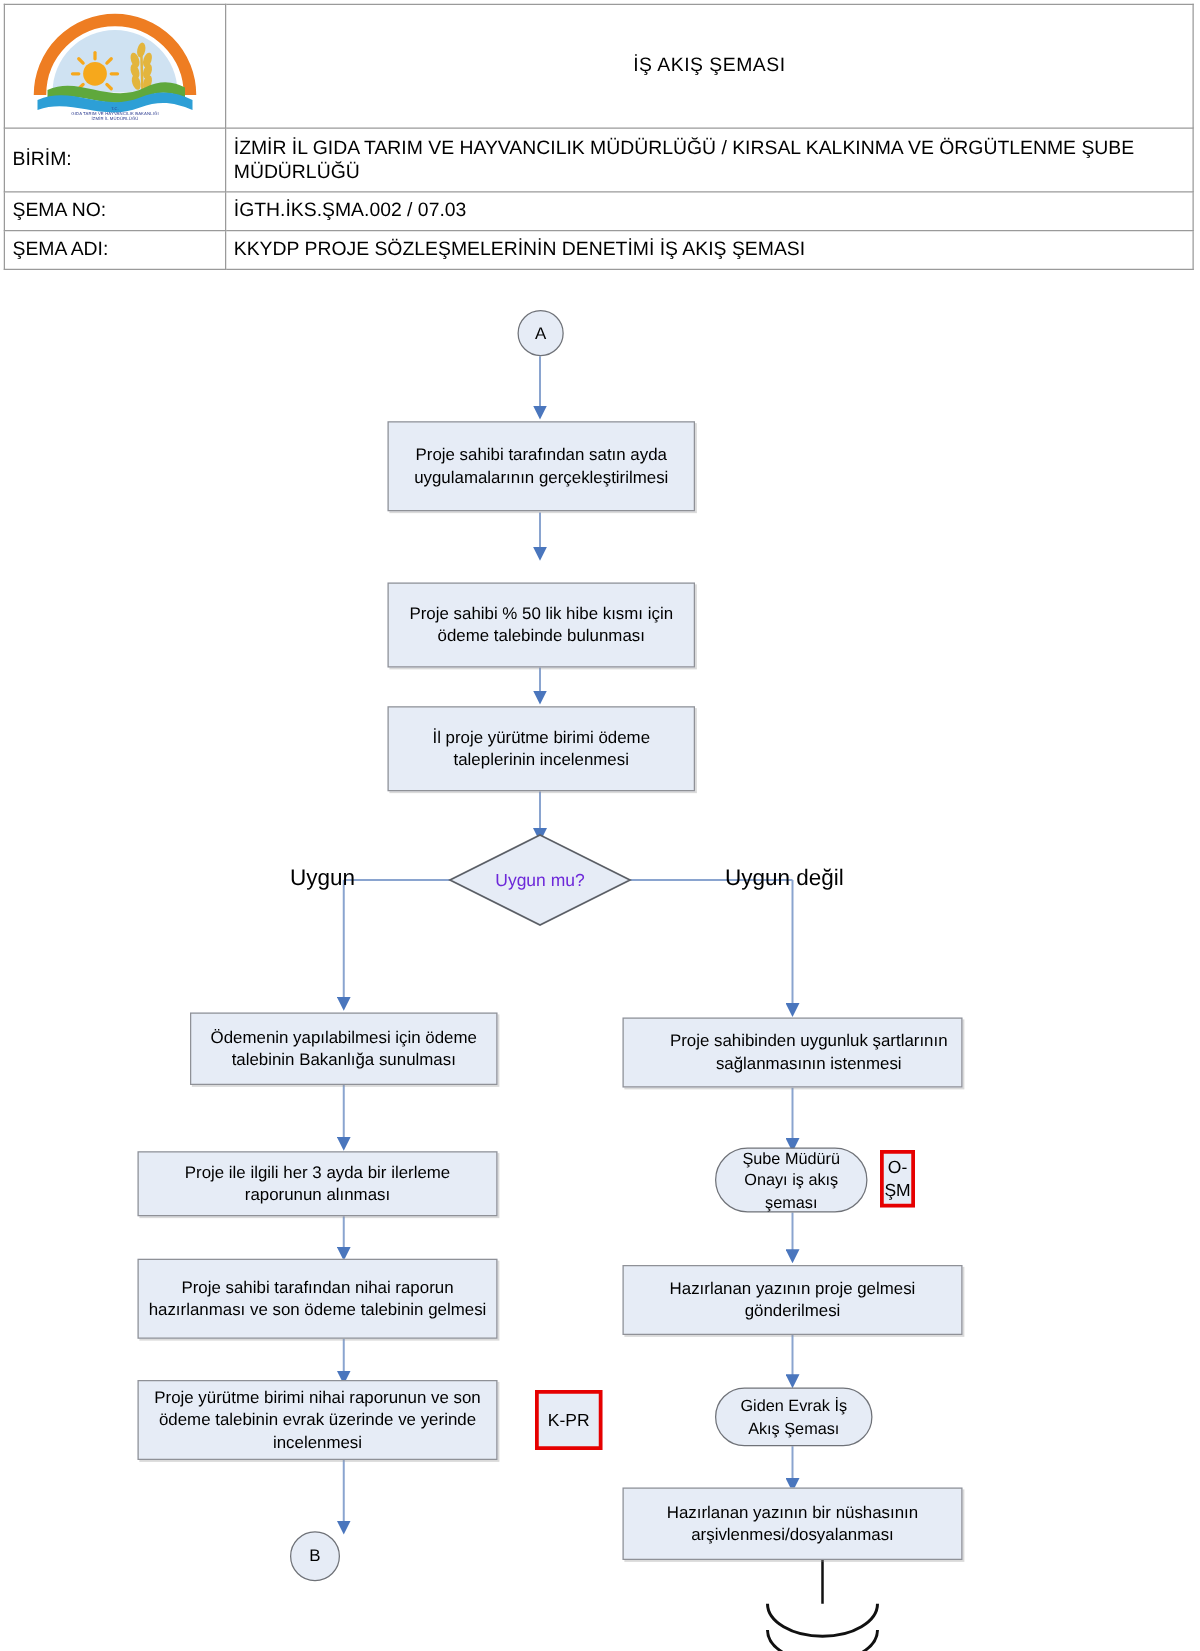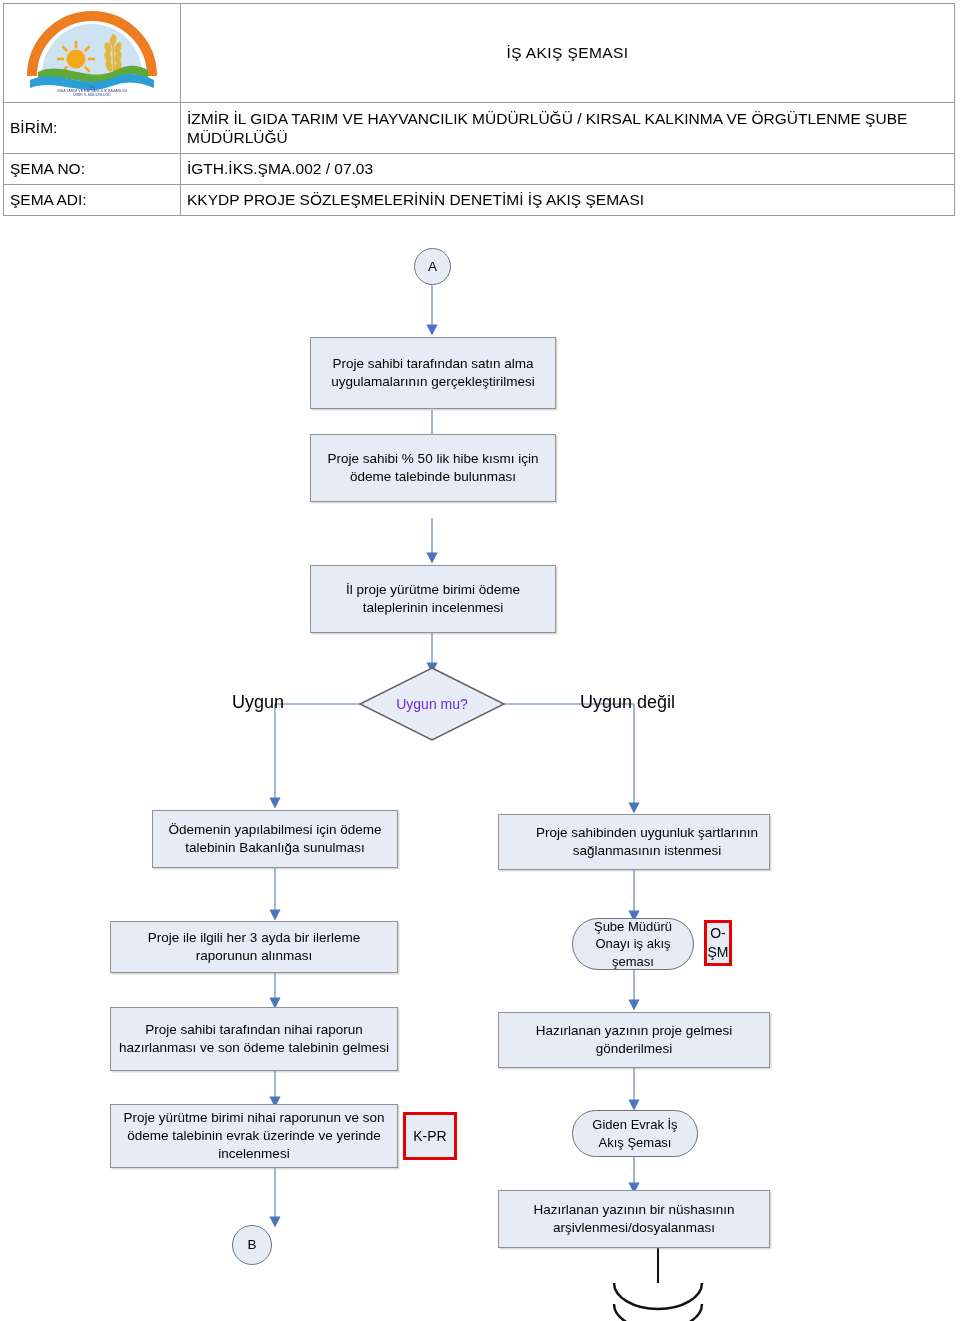--- a/index.html
+++ b/index.html
@@ -253,24 +253,24 @@
     </g>
 
     <polygon points="432,668 504,704 432,740 360,704" fill="#e6ecf6" stroke="#5b5f66" stroke-width="1.4"></polygon>
   </svg>
 
   <div class="node circle" style="left:414px; top:248px; width:37px; height:37px;">
     <span>A</span>
   </div>
 
   <div class="node proc" style="left:310px; top:337px; width:246px; height:72px;">
-    <span>Proje sahibi tarafından satın alma uygulamalarının  gerçekleştirilmesi</span>
-  </div>
-
-  <div class="node proc" style="left:310px; top:434px; width:246px; height:68px;">
+    <span>Proje sahibi tarafından satın ayda uygulamalarının  gerçekleştirilmesi</span>
+  </div>
+
+  <div class="node proc" style="left:310px; top:466px; width:246px; height:68px;">
     <span>Proje sahibi % 50 lik hibe kısmı için ödeme talebinde bulunması</span>
   </div>
 
   <div class="node proc" style="left:310px; top:565px; width:246px; height:68px;">
     <span>İl proje yürütme birimi ödeme taleplerinin  incelenmesi</span>
   </div>
 
   <div class="diamond-label" style="left:372px; top:692px; width:120px; height:24px;">
     <span>Uygun mu?</span>
   </div>
@@ -291,21 +291,21 @@
   </div>
 
   <div class="node proc" style="left:110px; top:1007px; width:288px; height:64px;">
     <span>Proje sahibi tarafından nihai raporun hazırlanması ve son ödeme talebinin gelmesi</span>
   </div>
 
   <div class="node proc" style="left:110px; top:1104px; width:288px; height:64px;">
     <span>Proje yürütme birimi nihai raporunun ve son ödeme talebinin  evrak üzerinde ve yerinde incelenmesi</span>
   </div>
 
-  <div class="node redbox" style="left:403px; top:1112px; width:54px; height:48px;">
+  <div class="node redbox" style="left:428px; top:1112px; width:54px; height:48px;">
     <span>K-PR</span>
   </div>
 
   <div class="node circle" style="left:232px; top:1225px; width:40px; height:40px;">
     <span>B</span>
   </div>
 
   <div class="node proc" style="left:498px; top:814px; width:272px; height:56px;padding-left:32px;">
     <span>Proje sahibinden uygunluk şartlarının sağlanmasının istenmesi</span>
   </div>

